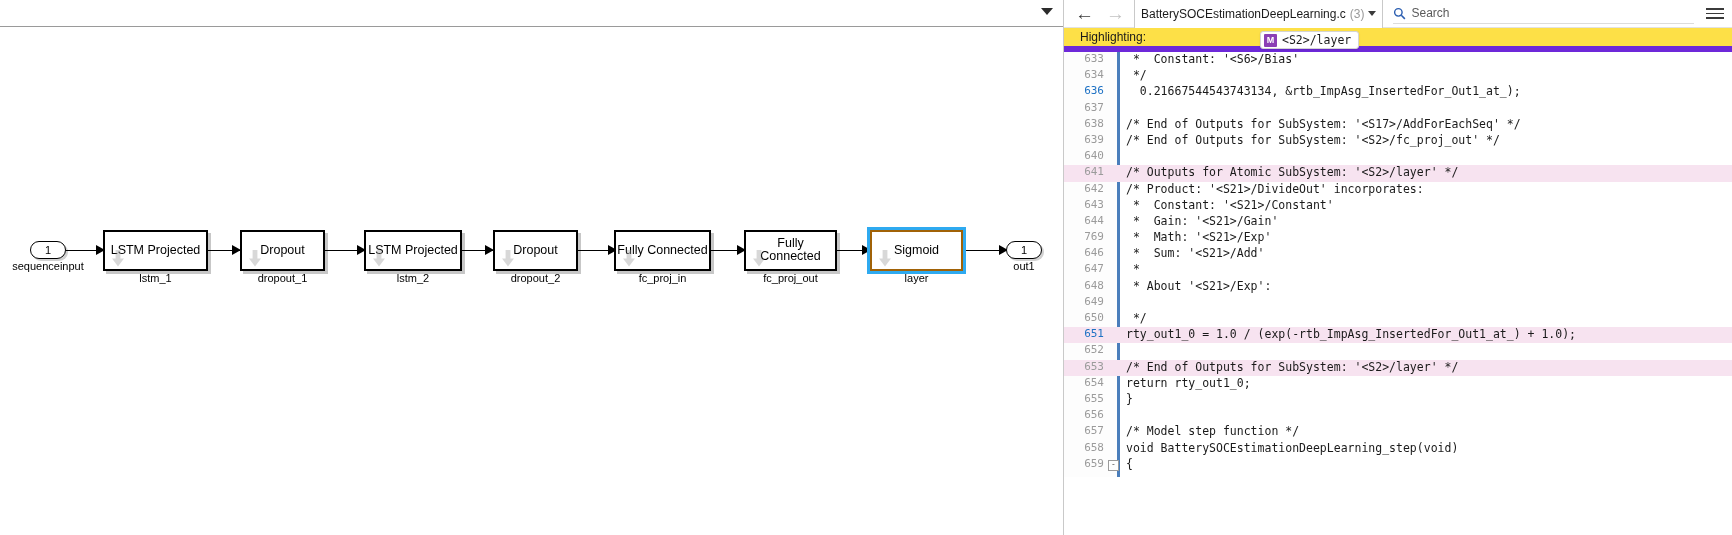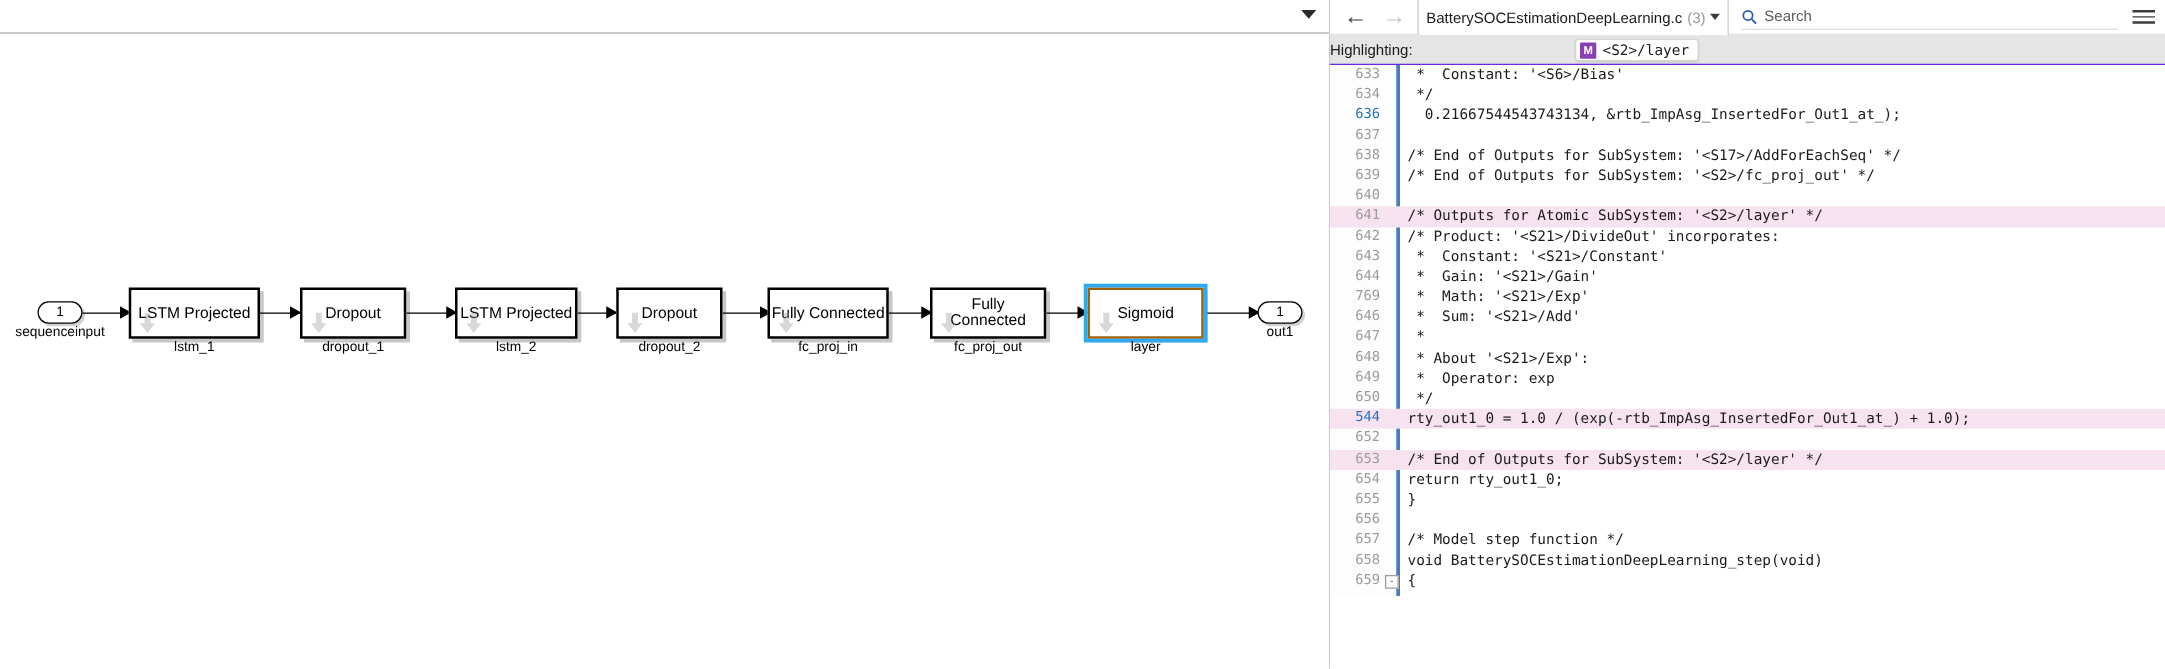--- a/index.html
+++ b/index.html
@@ -48,22 +48,22 @@
   .filebox .fname{font-size:12px;color:#1a1a1a;}
   .filebox .fcount{font-size:12px;color:#9a9a9a;}
   .caret{width:0;height:0;border-left:4px solid transparent;border-right:4px solid transparent;
          border-top:5px solid #3b3b3b;}
   .searchwrap{flex:1 1 auto;display:flex;align-items:center;gap:5px;
               border-bottom:1px solid #dcdcdc;height:20px;margin-left:4px;}
   .searchwrap .ph{font-size:12px;color:#5a5a5a;}
   .hamb{width:18px;display:flex;flex-direction:column;gap:3px;cursor:pointer;margin-left:6px;}
   .hamb i{display:block;height:1.6px;background:#3b3b3b;}
 
-  .hl-bar{position:relative;height:24px;background:#e5e5e5;border-bottom:1px solid #6d28d9;
-          display:flex;align-items:center;padding:0 0;box-sizing:border-box;font-size:12px;}
+  .hl-bar{position:relative;height:24px;background:#fde047;border-bottom:6px solid #6d28d9;
+          display:flex;align-items:center;padding:0 16px;box-sizing:border-box;font-size:12px;}
   .hl-label{color:#1a1a1a;}
   .hl-chip{position:absolute;left:196px;top:3px;display:flex;align-items:center;gap:5px;
            background:#fff;border:1px solid #d4d4d4;border-radius:3px;padding:1px 7px 1px 3px;
            box-shadow:0 1px 2px rgba(0,0,0,.10);height:18px;box-sizing:border-box;}
   .chip-ic{width:13px;height:13px;background:#8b3fb5;color:#fff;font-size:9px;font-weight:bold;
            display:flex;align-items:center;justify-content:center;border-radius:1px;}
   .chip-tx{font-size:11.5px;color:#1a1a1a;font-family:"DejaVu Sans Mono",monospace;}
   .hl-right{position:absolute;right:8px;top:0;height:24px;display:flex;align-items:center;gap:9px;margin-top:40px;}
   .hl-count{font-size:12px;color:#1a1a1a;}
   .arrw{font-size:14px;color:#2a5db0;cursor:pointer;line-height:1;}
@@ -238,23 +238,23 @@
           <div class="crow"><span class="num">639</span><span class="txt c-cmt">/* End of Outputs for SubSystem: '&lt;S2&gt;/fc_proj_out' */</span></div>
           <div class="crow"><span class="num">640</span><span class="txt "></span></div>
           <div class="crow hi"><span class="num">641</span><span class="txt c-cmt">/* Outputs for Atomic SubSystem: '&lt;S2&gt;/layer' */</span></div>
           <div class="crow"><span class="num">642</span><span class="txt c-cmt">/* Product: '&lt;S21&gt;/DivideOut' incorporates:</span></div>
           <div class="crow"><span class="num">643</span><span class="txt c-cmt"> *  Constant: '&lt;S21&gt;/Constant'</span></div>
           <div class="crow"><span class="num">644</span><span class="txt c-cmt"> *  Gain: '&lt;S21&gt;/Gain'</span></div>
           <div class="crow"><span class="num">769</span><span class="txt c-cmt"> *  Math: '&lt;S21&gt;/Exp'</span></div>
           <div class="crow"><span class="num">646</span><span class="txt c-cmt"> *  Sum: '&lt;S21&gt;/Add'</span></div>
           <div class="crow"><span class="num">647</span><span class="txt c-cmt"> *</span></div>
           <div class="crow"><span class="num">648</span><span class="txt c-cmt"> * About '&lt;S21&gt;/Exp':</span></div>
-          <div class="crow"><span class="num">649</span><span class="txt c-cmt"> *  Operator: exp</span></div>
+          <div class="crow"><span class="num">649</span></div>
           <div class="crow"><span class="num">650</span><span class="txt c-cmt"> */</span></div>
-          <div class="crow hi"><span class="num act">544</span><span class="txt c-id">rty_out1_0 = 1.0 / (exp(-rtb_ImpAsg_InsertedFor_Out1_at_) + 1.0);</span></div>
+          <div class="crow hi"><span class="num act">651</span><span class="txt c-id">rty_out1_0 = 1.0 / (exp(-rtb_ImpAsg_InsertedFor_Out1_at_) + 1.0);</span></div>
           <div class="crow"><span class="num">652</span><span class="txt "></span></div>
           <div class="crow hi"><span class="num">653</span><span class="txt c-cmt">/* End of Outputs for SubSystem: '&lt;S2&gt;/layer' */</span></div>
           <div class="crow"><span class="num">654</span><span class="txt c-kw">return rty_out1_0;</span></div>
           <div class="crow"><span class="num">655</span><span class="txt c-id">}</span></div>
           <div class="crow"><span class="num">656</span><span class="txt "></span></div>
           <div class="crow"><span class="num">657</span><span class="txt c-cmt">/* Model step function */</span></div>
           <div class="crow"><span class="num">658</span><span class="txt c-kw">void BatterySOCEstimationDeepLearning_step(void)</span></div>
           <div class="crow"><span class="num">659</span><span class="fold">-</span><span class="txt c-id">{</span></div>
         </div>
     </div>

